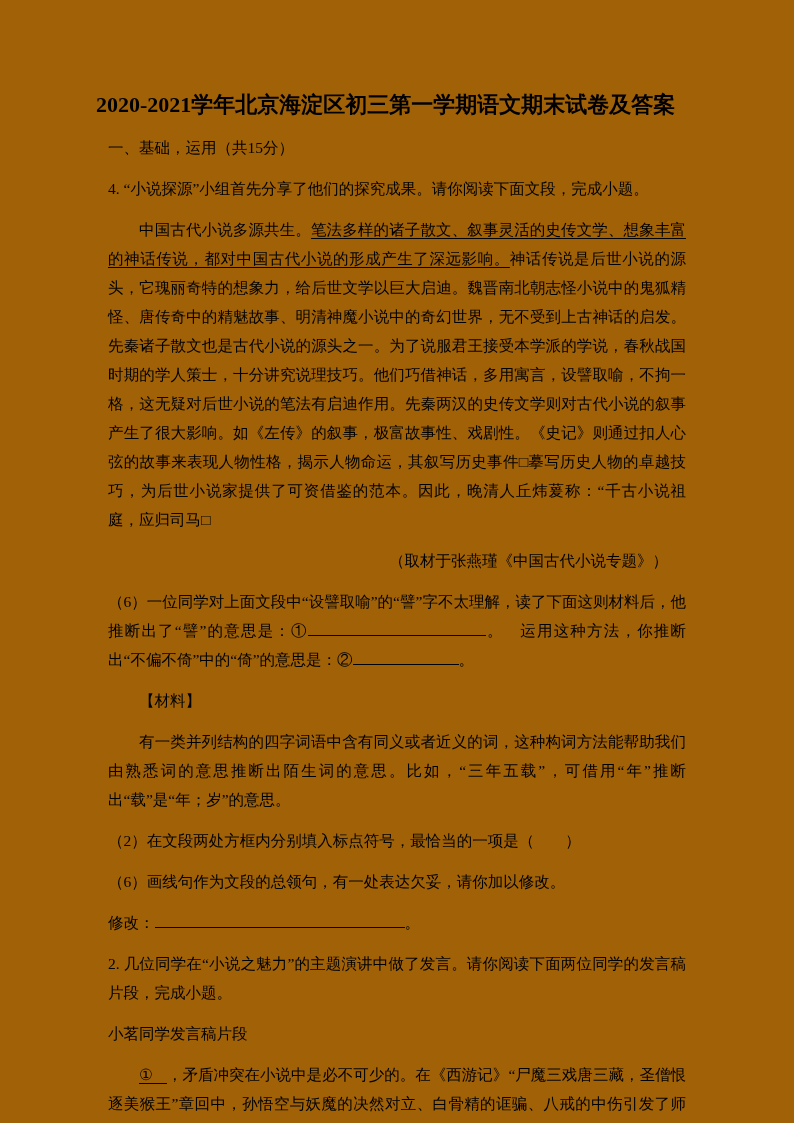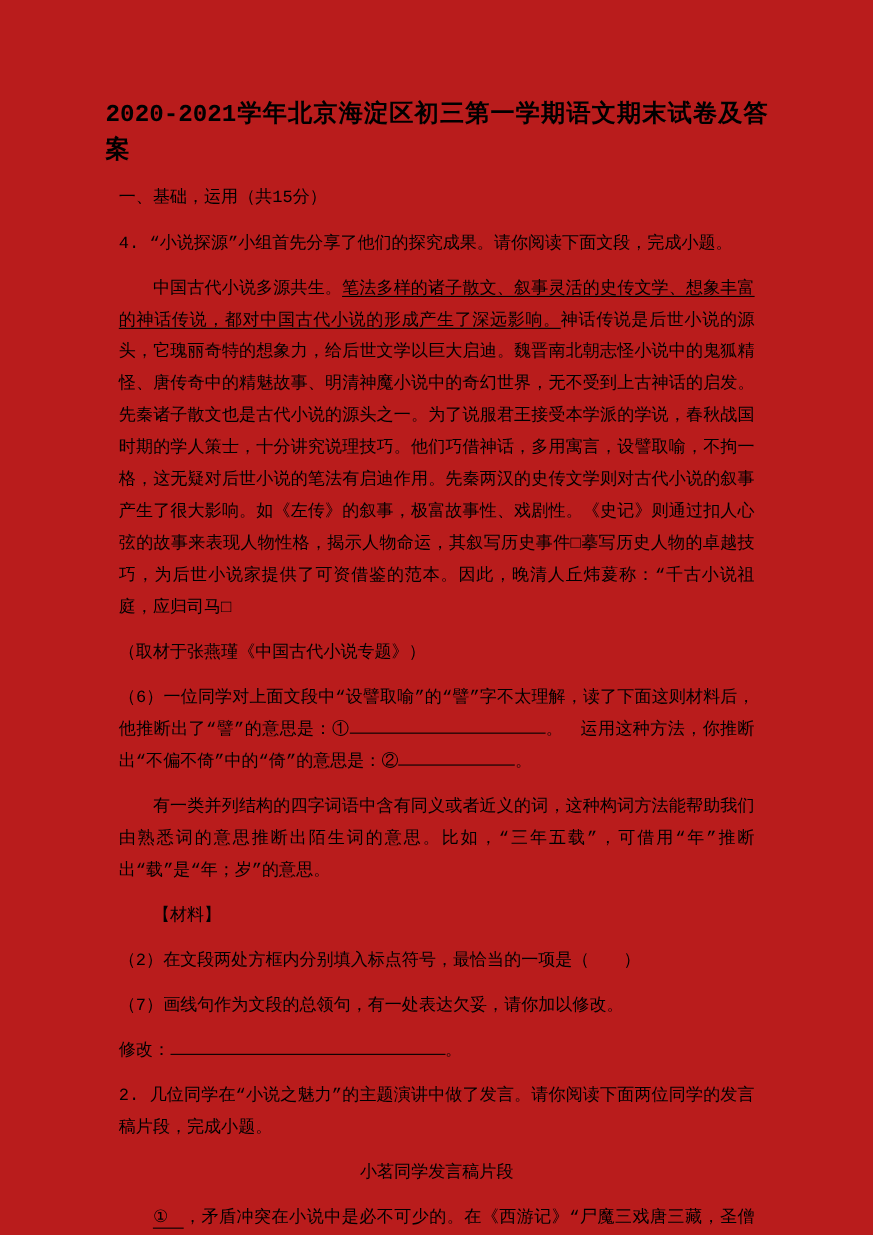--- a/index.html
+++ b/index.html
@@ -3,24 +3,24 @@
 <meta charset="utf-8">
 <style>
   html, body {
     margin: 0;
     padding: 0;
     background: #ffffff;
   }
   .page {
     width: 794px;
     height: 1123px;
-    background: #b91c1c;
+    background: #a16207;
     box-sizing: border-box;
     padding: 88px 96px 30px 96px;
-    font-family: Liberation Mono, monospace;
+    font-family: Liberation Serif, serif;
     font-size: 15.5px;
     line-height: 29px;
     color: #000000;
     overflow: hidden;
   }
   .doc-title {
     font-size: 22px;
     font-weight: bold;
     line-height: 33px;
     text-align: justify;
@@ -42,51 +42,52 @@
     vertical-align: baseline;
   }
   .blank-1 { width: 178px; }
   .blank-2 { width: 106px; }
   .blank-3 { width: 250px; }
   .ublank {
     border-bottom: 1px solid #000;
     padding-right: 14px;
   }
   .source-line {
+    text-align: right;
     padding-right: 18px;
   }
-  .center-line { text-align: center; }
+  .center-line { text-align: left; }
   .options-line { text-align: left; }
 </style>
 </head>
 <body>
 
 <div class="page">
 
   <h1 class="doc-title">2020-2021学年北京海淀区初三第一学期语文期末试卷及答案</h1>
 
   <p>一、基础，运用（共15分）</p>
 
 
   <p>4. “小说探源”小组首先分享了他们的探究成果。请你阅读下面文段，完成小题。</p>
 
   <p class="indent"><span>中国古代小说多源共生。</span><span class="u">笔法多样的诸子散文、叙事灵活的史传文学、想象丰富的神话传说，都对中国古代小说的形成产生了深远影响。</span><span>神话传说是后世小说的源头，它瑰丽奇特的想象力，给后世文学以巨大启迪。魏晋南北朝志怪小说中的鬼狐精怪、唐传奇中的精魅故事、明清神魔小说中的奇幻世界，无不受到上古神话的启发。先秦诸子散文也是古代小说的源头之一。为了说服君王接受本学派的学说，春秋战国时期的学人策士，十分讲究说理技巧。他们巧借神话，多用寓言，设譬取喻，不拘一格，这无疑对后世小说的笔法有启迪作用。先秦两汉的史传文学则对古代小说的叙事产生了很大影响。如《左传》的叙事，极富故事性、戏剧性。《史记》则通过扣人心弦的故事来表现人物性格，揭示人物命运，其叙写历史事件□摹写历史人物的卓越技巧，为后世小说家提供了可资借鉴的范本。因此，晚清人丘炜萲称：“千古小说祖庭，应归司马□</span></p>
 
   <p class="source-line">（取材于张燕瑾《中国古代小说专题》）</p>
 
   <p><span>（6）一位同学对上面文段中“设譬取喻”的“譬”字不太理解，读了下面这则材料后，他推断出了“譬”的意思是：①</span><span class="blank blank-1"></span><span>。　运用这种方法，你推断出“不偏不倚”中的“倚”的意思是：②</span><span class="blank blank-2"></span><span>。</span></p>
 
+  <p class="indent">【材料】</p>
+
   <p class="indent">有一类并列结构的四字词语中含有同义或者近义的词，这种构词方法能帮助我们由熟悉词的意思推断出陌生词的意思。比如，“三年五载”，可借用“年”推断出“载”是“年；岁”的意思。</p>
-
-  <p class="indent">【材料】</p>
 
   <p>（2）在文段两处方框内分别填入标点符号，最恰当的一项是（　　）</p>
 
 
-  <p>（7）画线句作为文段的总领句，有一处表达欠妥，请你加以修改。</p>
+  <p>（6）画线句作为文段的总领句，有一处表达欠妥，请你加以修改。</p>
 
   <p><span>修改：</span><span class="blank blank-3"></span><span>。</span></p>
 
   <p>2. 几位同学在“小说之魅力”的主题演讲中做了发言。请你阅读下面两位同学的发言稿片段，完成小题。</p>
 
   <p class="center-line">小茗同学发言稿片段</p>
 
   <p class="indent"><span class="ublank">①</span><span>，矛盾冲突在小说中是必不可少的。在《西游记》“尸魔三戏唐三藏，圣僧恨逐美猴王”章回中，孙悟空与妖魔的决然对立、白骨精的诓骗、八戒的中伤引发了师徒间强烈</span></p>
 
 </div>

